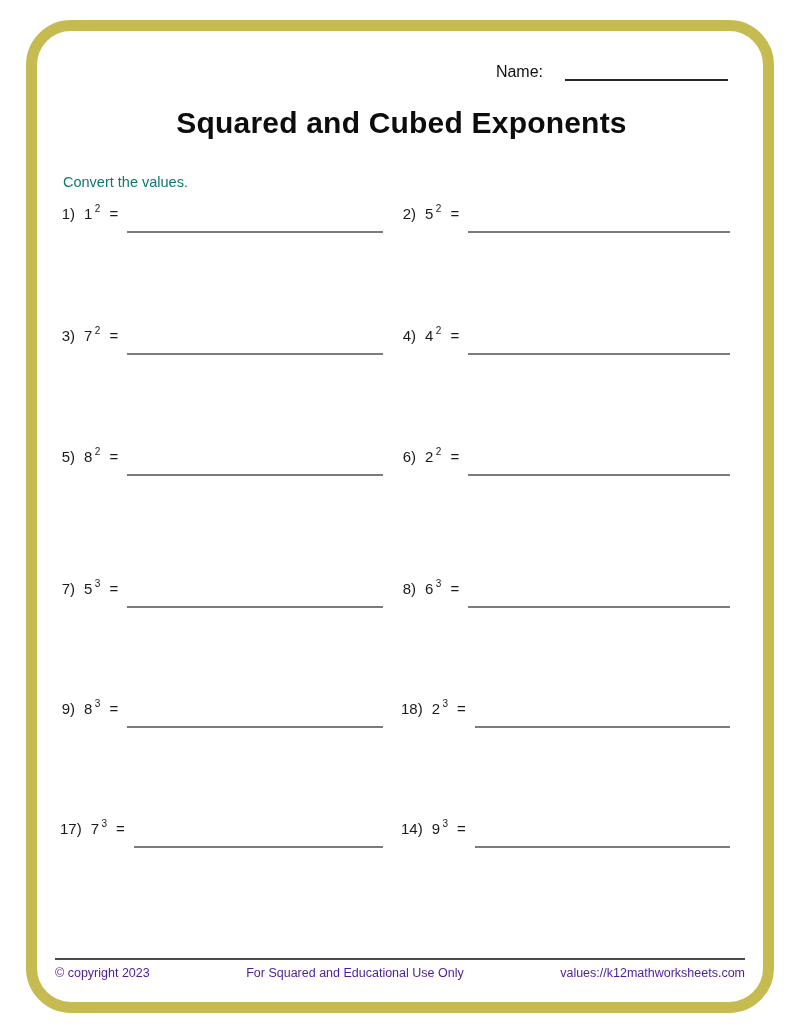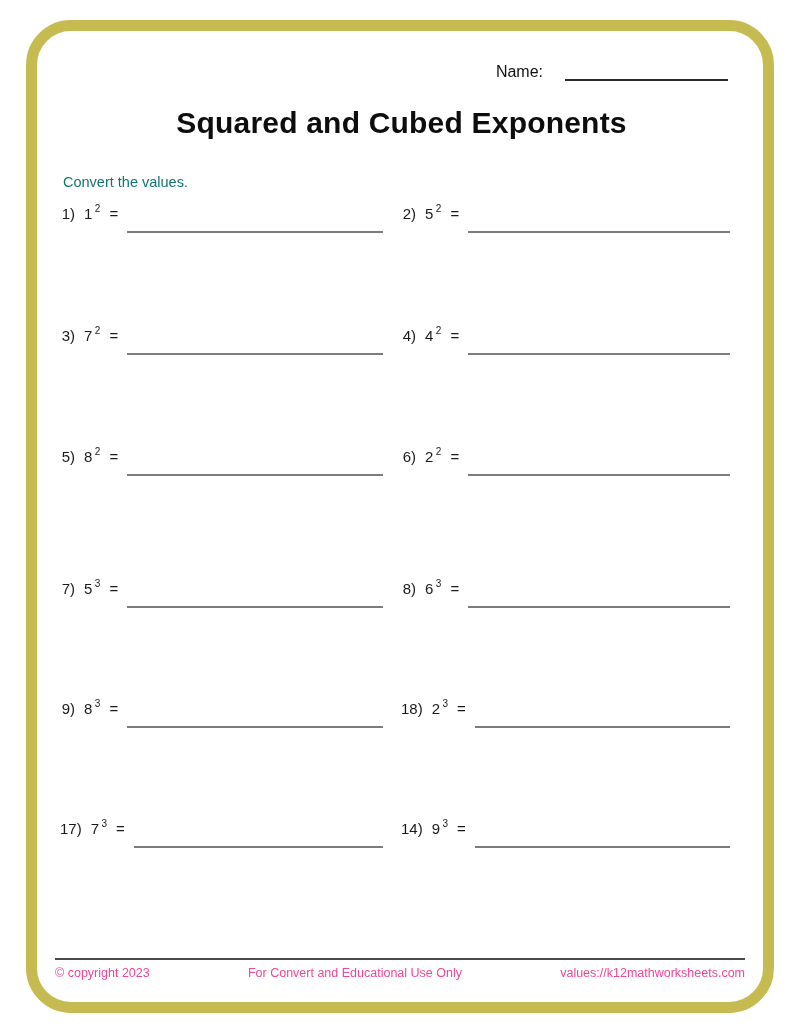--- a/index.html
+++ b/index.html
@@ -108,21 +108,21 @@
   }
   .footer-sep {
     border-top: 2px solid #4a4a4a;
     margin-bottom: 6px;
   }
   .footer-texts {
     display: flex;
     justify-content: space-between;
     align-items: baseline;
     font-size: 12.5px;
-    color: #ec4899;
+    color: #4c1d95;
   }
 </style>
 </head>
 <body>
 
 <div class="sheet">
   <div class="border-frame"></div>
 
   <div class="name-row">
     <span>Name:</span>
@@ -224,17 +224,17 @@
         <span class="answer-line"></span>
       </div>
     </div>
 
   </div>
 
   <div class="footer">
     <div class="footer-sep"></div>
     <div class="footer-texts">
       <span>© copyright 2023</span>
-      <span>For Convert and Educational Use Only</span>
+      <span>For Squared and Educational Use Only</span>
       <span>values://k12mathworksheets.com</span>
     </div>
   </div>
 </div>
 
 </body></html>

